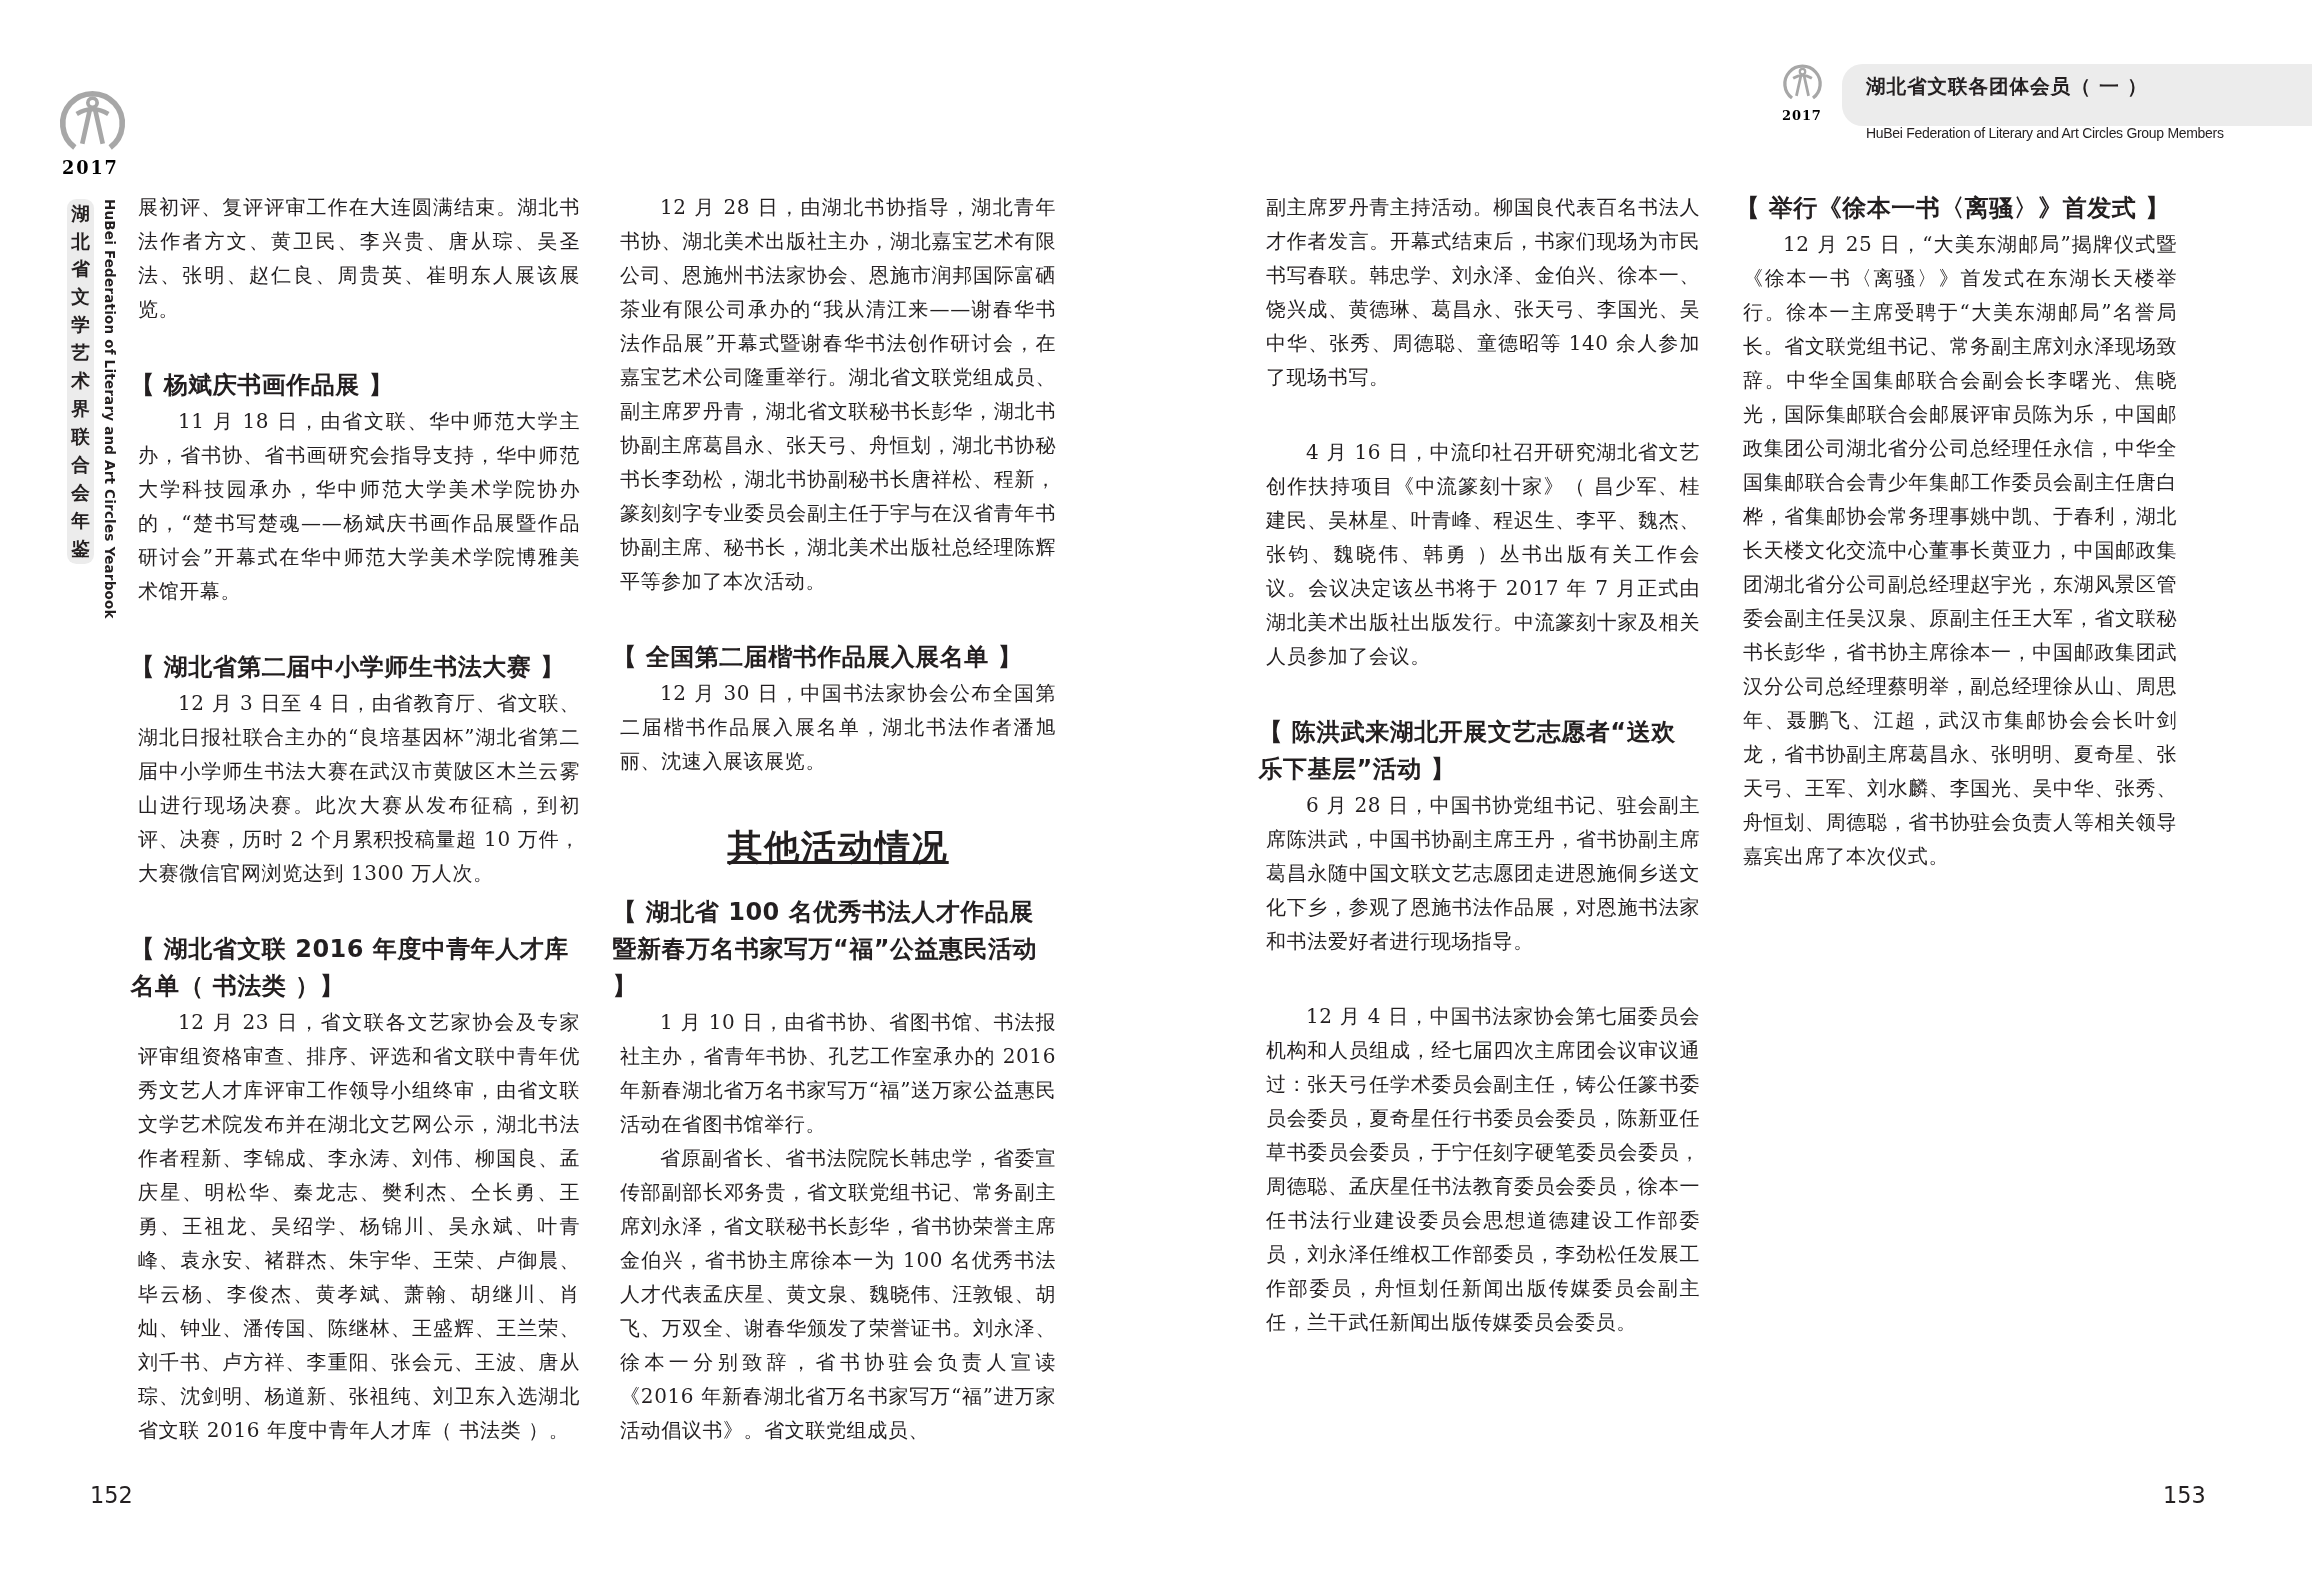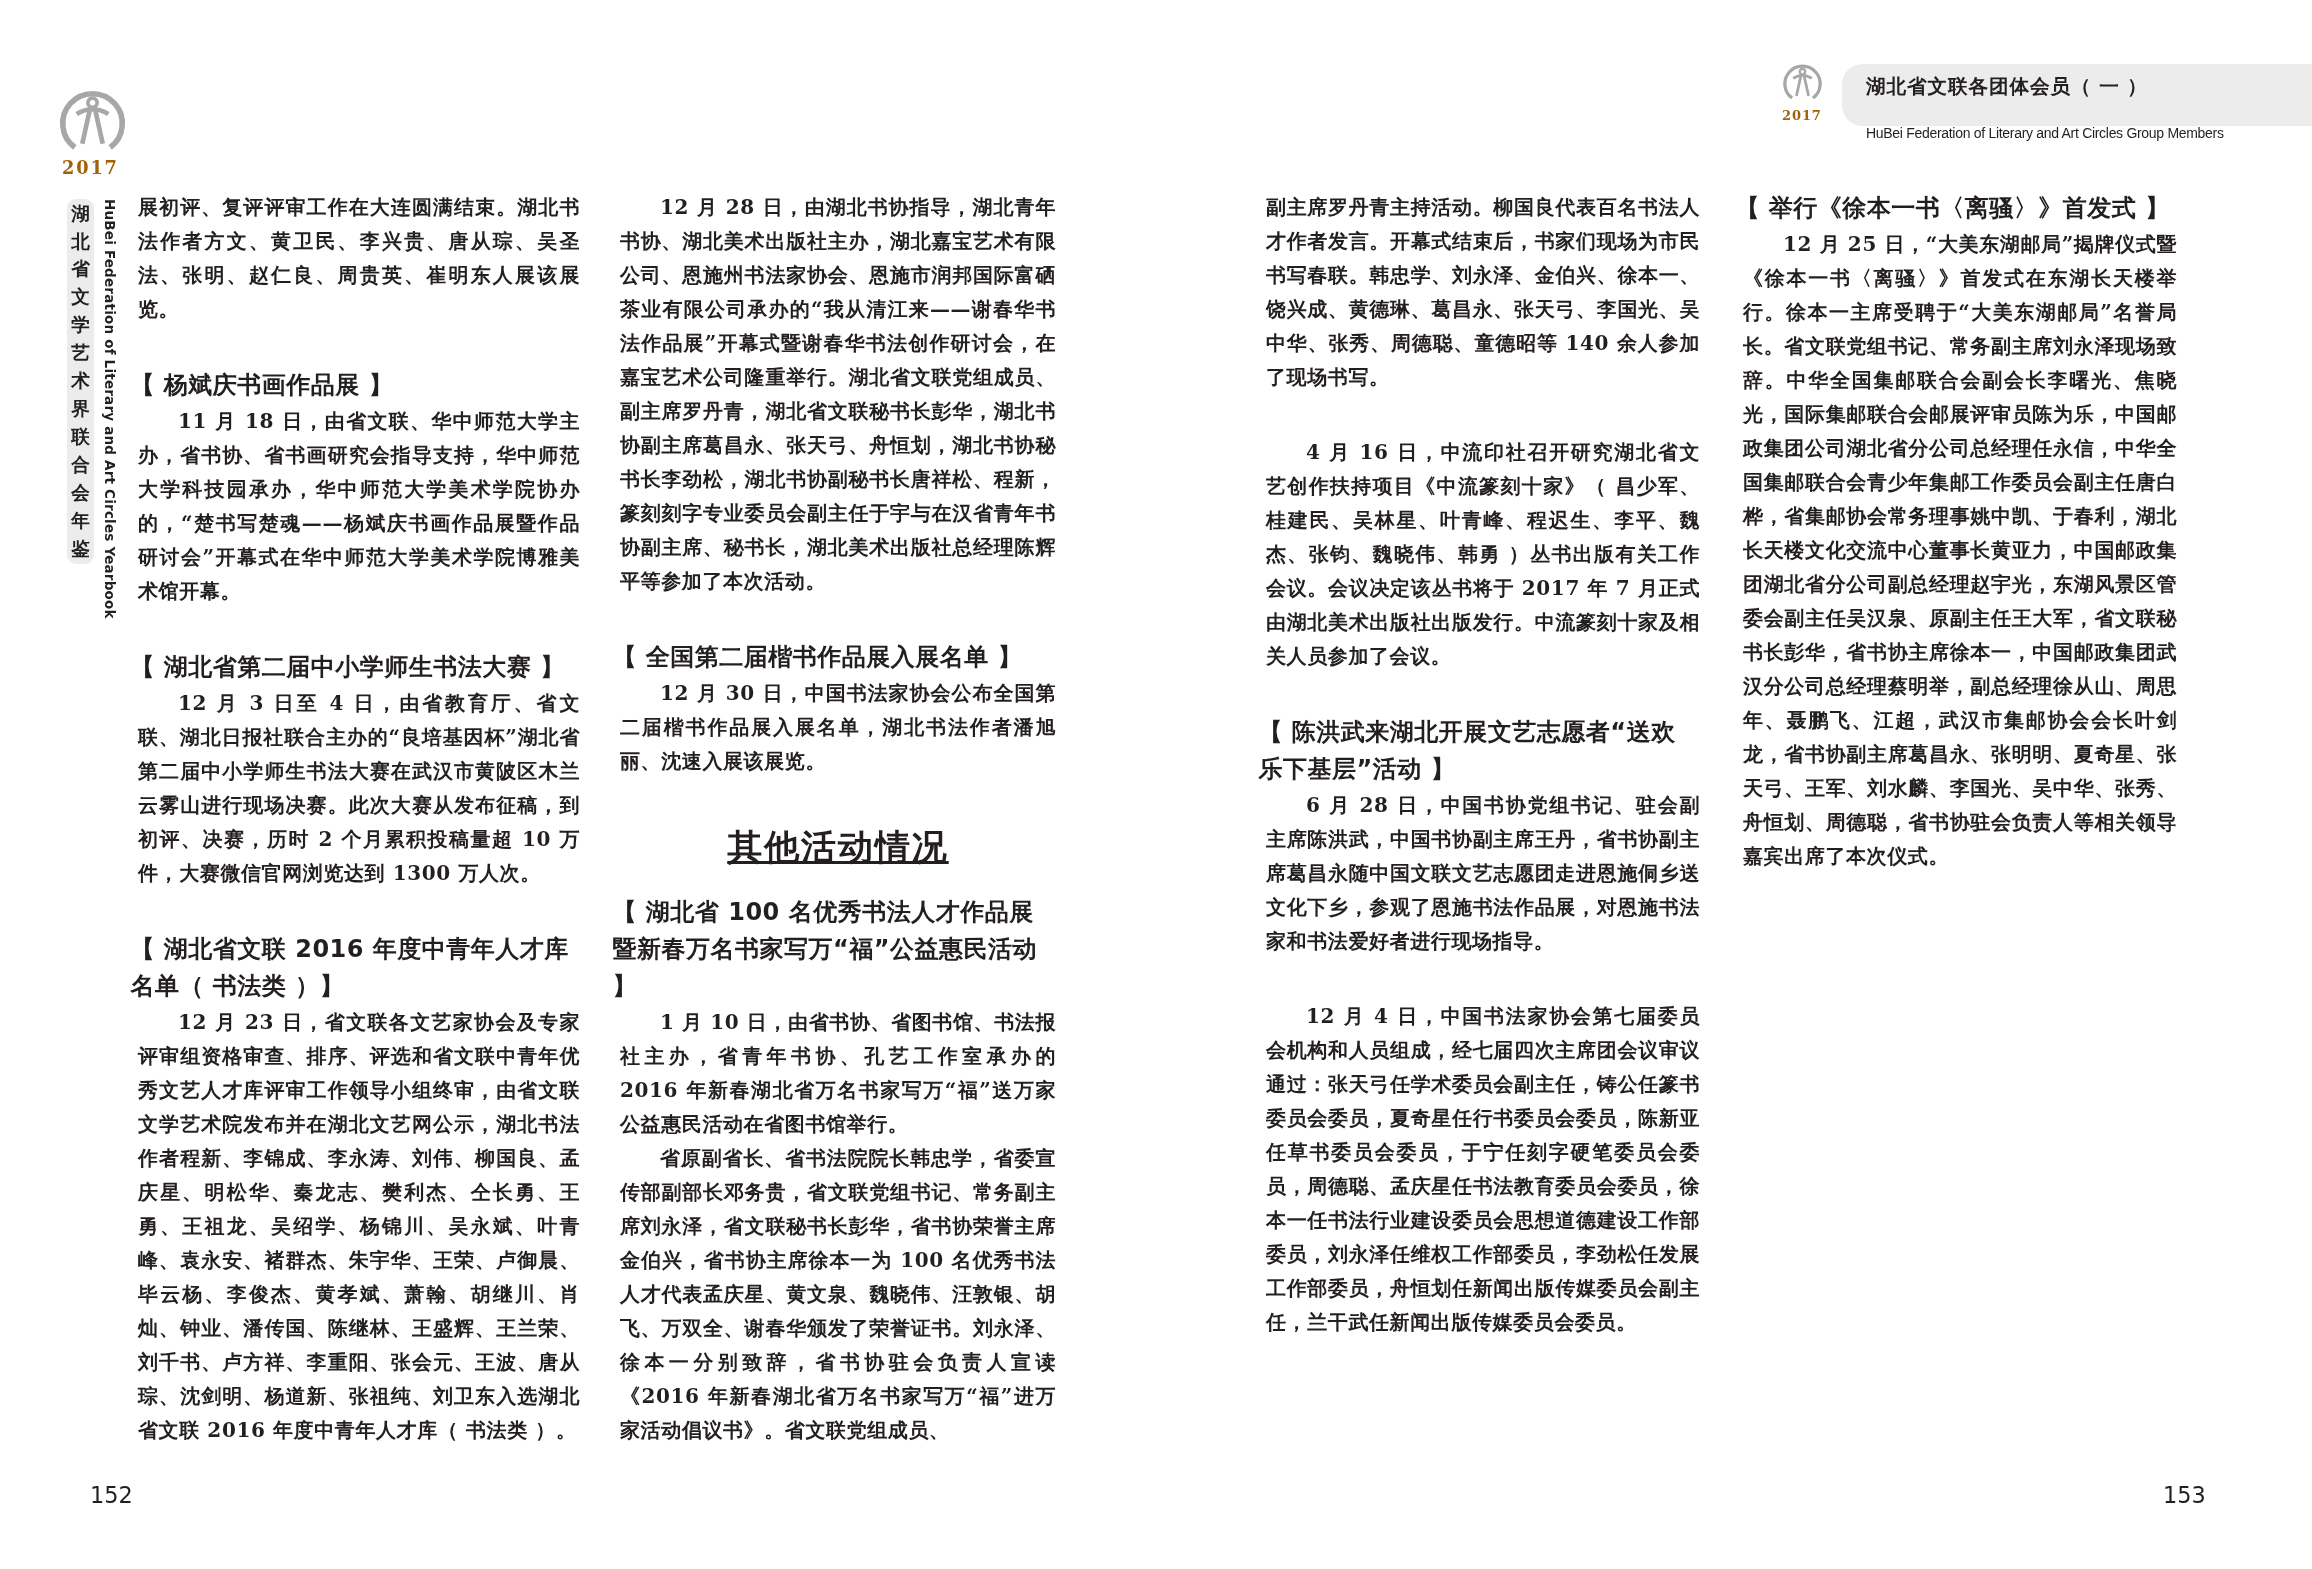--- a/index.html
+++ b/index.html
@@ -1,40 +1,40 @@
 <!DOCTYPE html>
 <html style="font-size:15px"><head>
 <meta charset="utf-8">
 <style>
   html, body { margin: 0; padding: 0; background: #ffffff; }
   body { width: 2313px; height: 1570px; position: relative; overflow: hidden;
          font-family: "DejaVu Serif", "Liberation Serif", serif; color: #231f20; }
   .logo { position: absolute; }
   .logo svg { display: block; }
   .year { position: absolute; font-family: "DejaVu Serif", serif; font-weight: bold;
-          font-size: 17.7px; letter-spacing: 1.9px; color: #a16207; }
+          font-size: 17.7px; letter-spacing: 1.9px; color: #000000; }
   .vstrip { position: absolute; left: 67px; top: 199px; width: 27px; height: 365px;
             background: #ececec; border-radius: 9.3px;
             display: flex; flex-direction: column; align-items: center; justify-content: space-between;
             padding: 5.6px 0; box-sizing: border-box; }
   .vstrip span { font-size: 18.6px; font-weight: bold; line-height: 1; display: block; }
   .vstrip-en { position: absolute; left: 99px; top: 199px; height: 365px; width: 18.6px;
                writing-mode: vertical-rl; font-family: "DejaVu Sans", sans-serif; font-weight: bold;
                font-size: 13.5px; letter-spacing: 0.2px; white-space: nowrap; color: #231f20; }
   .header-bar { position: absolute; left: 1842px; top: 64px; width: 471px; height: 62px;
                 background: #ececec; border-radius: 20.5px 0 0 20.5px; }
   .header-zh { position: absolute; left: 1866px; top: 73px; font-size: 19.6px; font-weight: bold;
                letter-spacing: 0.9px; white-space: nowrap; }
   .header-en { position: absolute; left: 1866px; top: 101px; font-family: Liberation Sans, sans-serif;
                font-size: 14px; white-space: nowrap; letter-spacing: -0.3px; margin-top: 24px; }
   .col { position: absolute; top: 190px; }
   .sec-title { font-family: "DejaVu Sans", "Liberation Sans", sans-serif; font-size: 24px; font-weight: bold;
                line-height: 37px; margin: 0 0 0 -7.5px; letter-spacing: 0.5px; }
   .para { font-size: 20px; line-height: 34px; margin: 0; text-align: justify;
-          text-indent: 2em; font-weight: bold; letter-spacing: 0.6px; }
+          text-indent: 2em; font-weight: normal; letter-spacing: 0.6px; }
   .para.noindent { text-indent: 0; }
   .gap { height: 41px; }
   .gap-sm { height: 18.6px; }
   .big-title { font-family: "DejaVu Sans", "Liberation Sans", sans-serif; font-weight: bold;
                font-size: 35px; text-align: center; line-height: 56px; letter-spacing: 1.9px; text-decoration: underline; }
   .pagenum { position: absolute; font-family: "DejaVu Sans", "Liberation Sans", sans-serif;
              font-weight: normal; font-size: 22.4px; top: 1482px; }
 </style>
 </head>
 <body>

